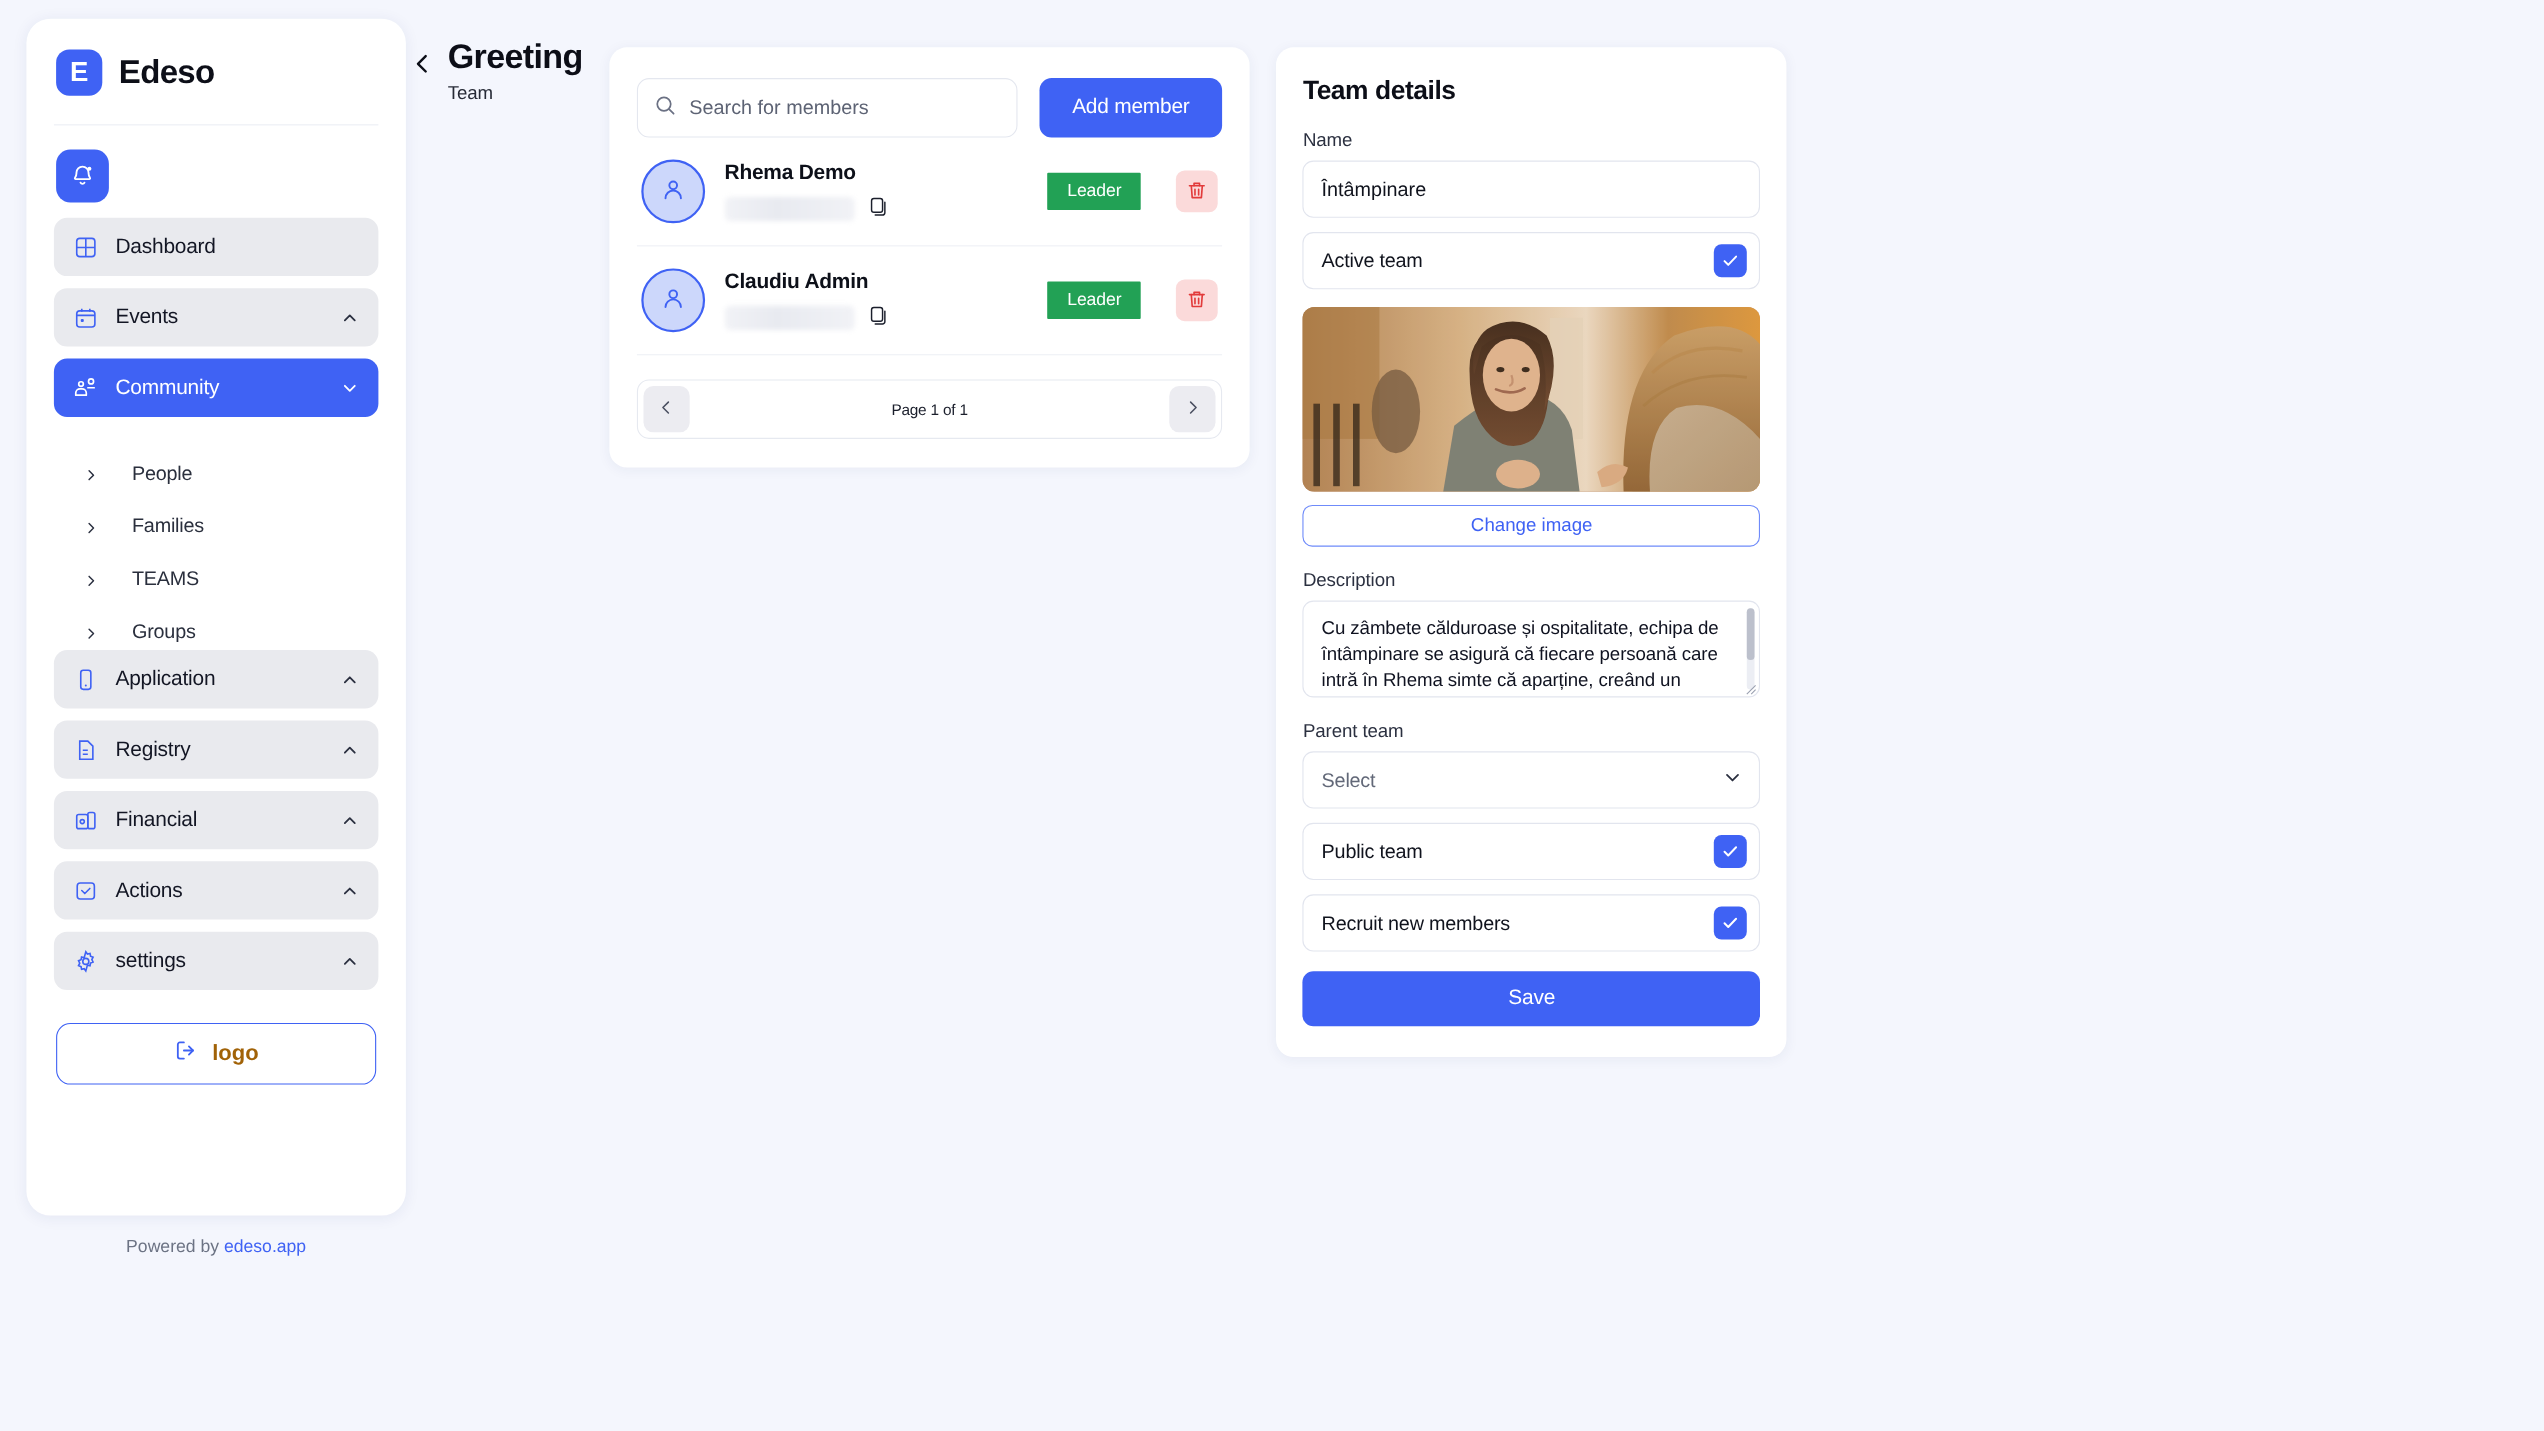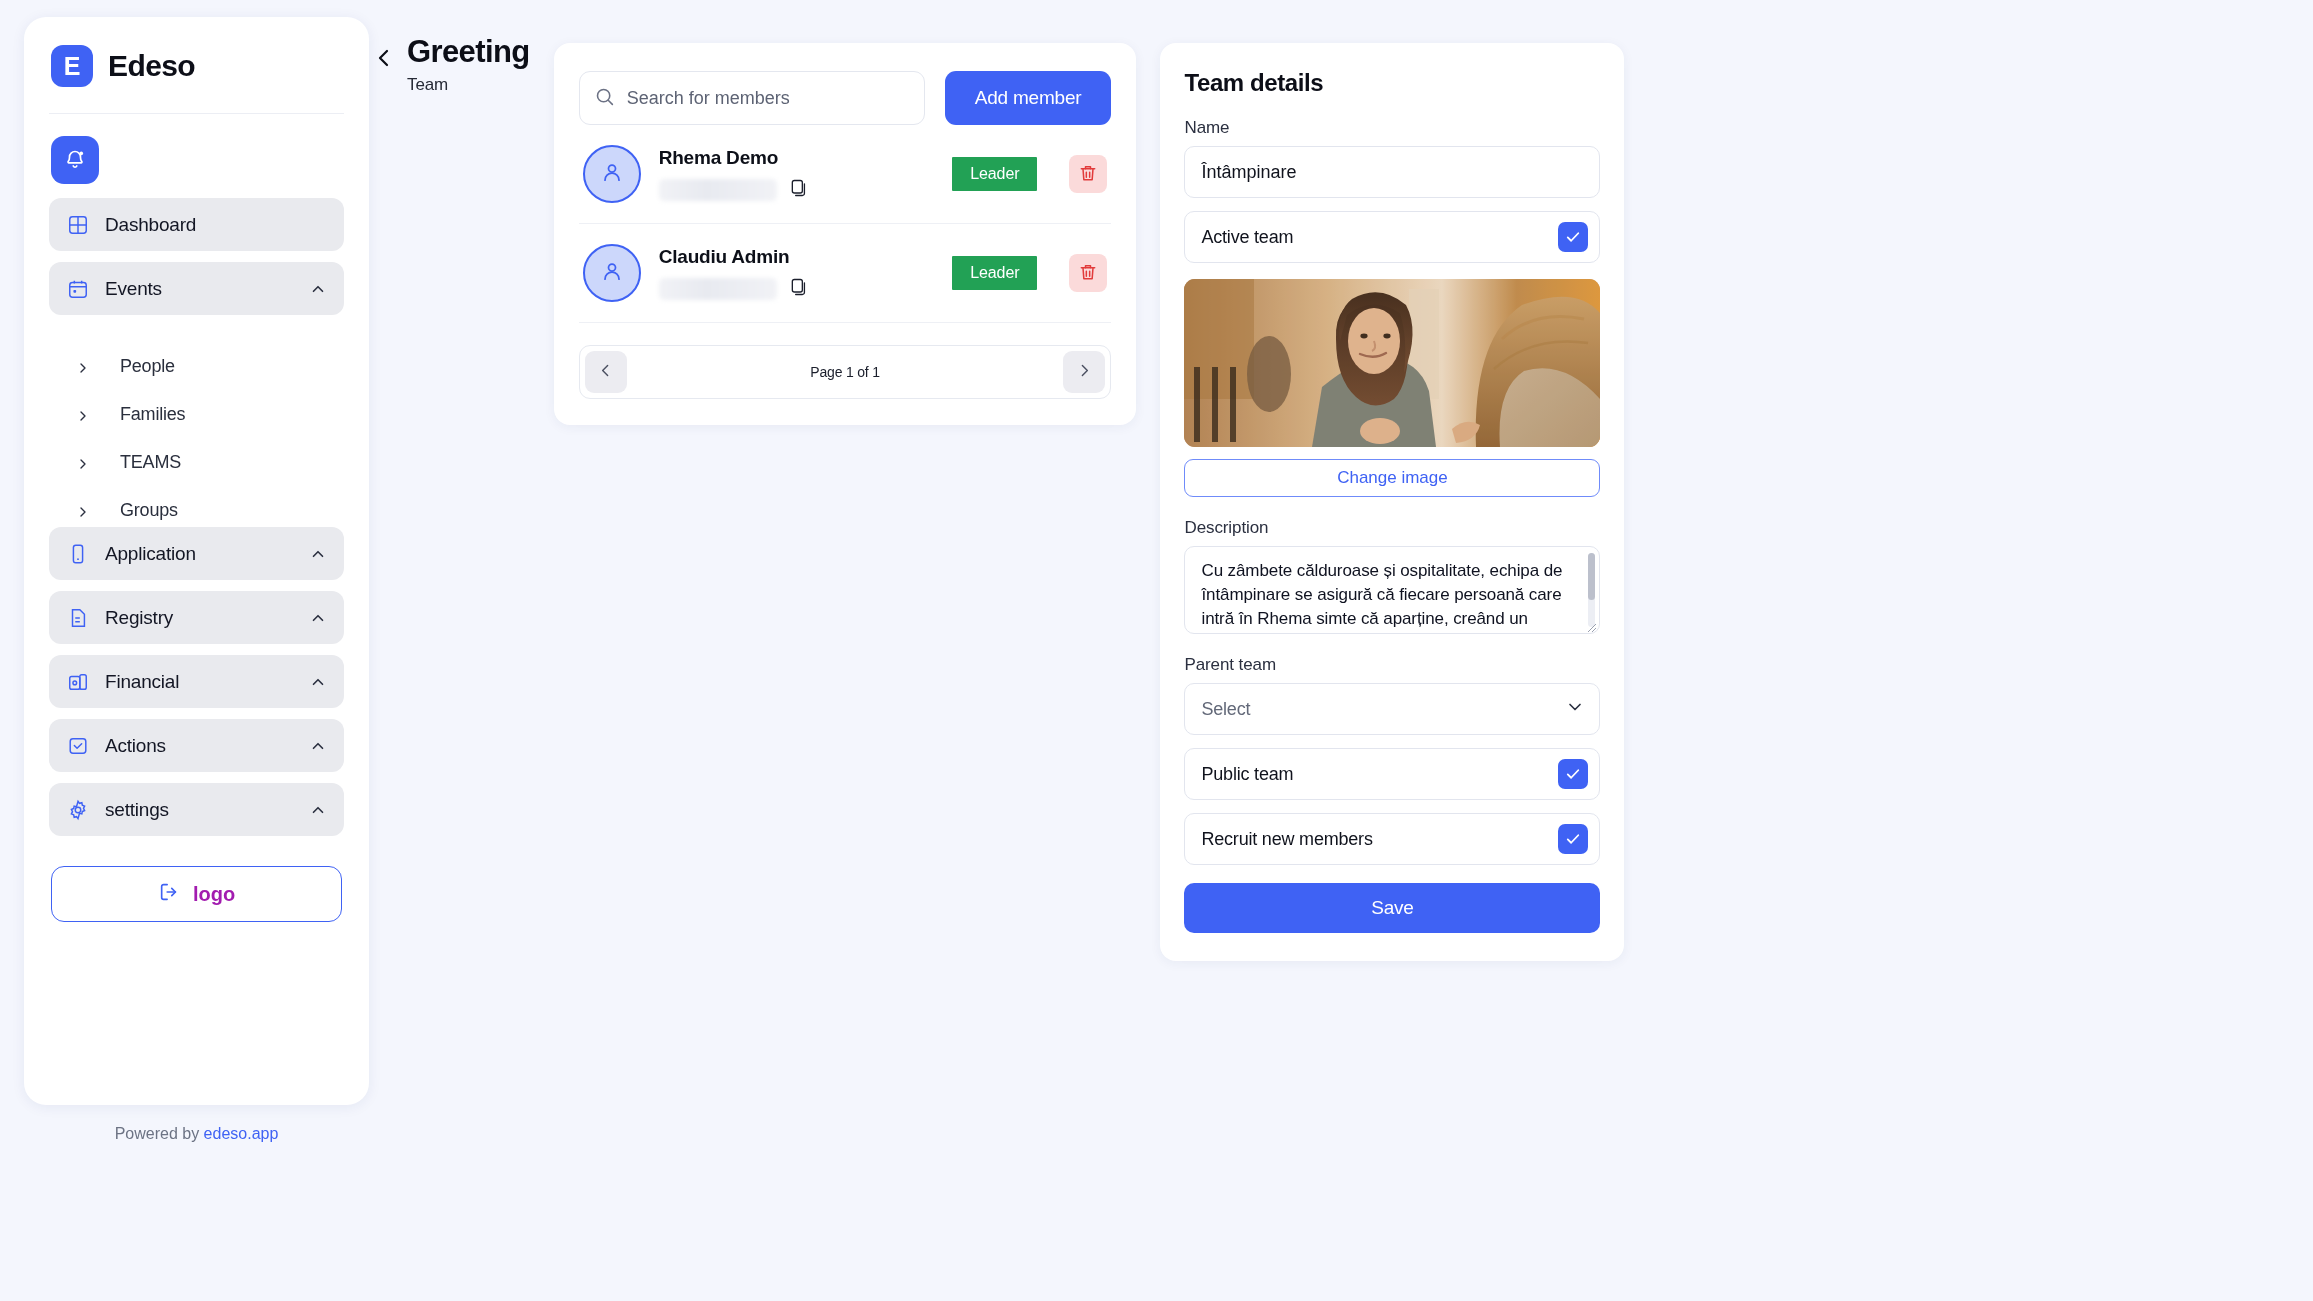--- a/index.html
+++ b/index.html
@@ -64,21 +64,21 @@
   .subnav-item {
     display: flex; align-items: flex-end; gap: 28px;
     height: 48px; padding-left: 25px; cursor: pointer;
   }
   .subnav-label { font-size: 18px; color: #2a2f3d; letter-spacing: -.2px; }
 
   .logout-btn {
     margin: 30px 2px 0 2px;
     height: 56px; border-radius: 13px;
     border: 1.6px solid #3f62f4; background: #fff;
-    color: #a21caf; font-size: 20px; font-weight: 700;
+    color: #a16207; font-size: 20px; font-weight: 700;
     display: flex; align-items: center; justify-content: center; gap: 13px;
     cursor: pointer; font-family: "Liberation Sans", sans-serif;
   }
   .powered {
     text-align: center; font-size: 16px; color: #6c7384;
     padding-top: 20px; width: 345px;
   }
   .powered a { color: #3f62f4; text-decoration: none; }
 
   
@@ -269,20 +269,36 @@
             </svg>
           </span>
           <span class="nav-label">Events</span>
           <span class="chev">
             <svg width="18" height="18" viewBox="0 0 24 24" fill="none" stroke="#2b3040" stroke-width="2.2" stroke-linecap="round" stroke-linejoin="round">
                 <path d="M6 15l6-6 6 6"></path>
               </svg>
           </span>
         </div>
 
+        <div class="nav-item active">
+          <span class="nav-ico">
+            <svg width="23" height="23" viewBox="0 0 24 24" fill="none" stroke="#ffffff" stroke-width="1.6" stroke-linecap="round" stroke-linejoin="round">
+              <path d="M3 19h10v-2a4 4 0 0 0-4-4H7a4 4 0 0 0-4 4z"></path>
+                <circle cx="8" cy="8.5" r="2.2"></circle>
+              <circle cx="17.5" cy="6" r="2.4"></circle>
+                <path d="M14.5 12h6"></path>
+            </svg>
+          </span>
+          <span class="nav-label">Community</span>
+          <span class="chev">
+            <svg width="18" height="18" viewBox="0 0 24 24" fill="none" stroke="#ffffff" stroke-width="2.2" stroke-linecap="round" stroke-linejoin="round">
+                <path d="M6 9l6 6 6-6"></path>
+              </svg>
+          </span>
+        </div>
       </div>
 
       <div class="subnav">
         <div class="subnav-item">
           <span class="chev">
             <svg width="16" height="16" viewBox="0 0 24 24" fill="none" stroke="#2b3040" stroke-width="2" stroke-linecap="round" stroke-linejoin="round">
                 <path d="M9 6l6 6-6 6"></path>
               </svg>
           </span>
           <span class="subnav-label">People</span>

